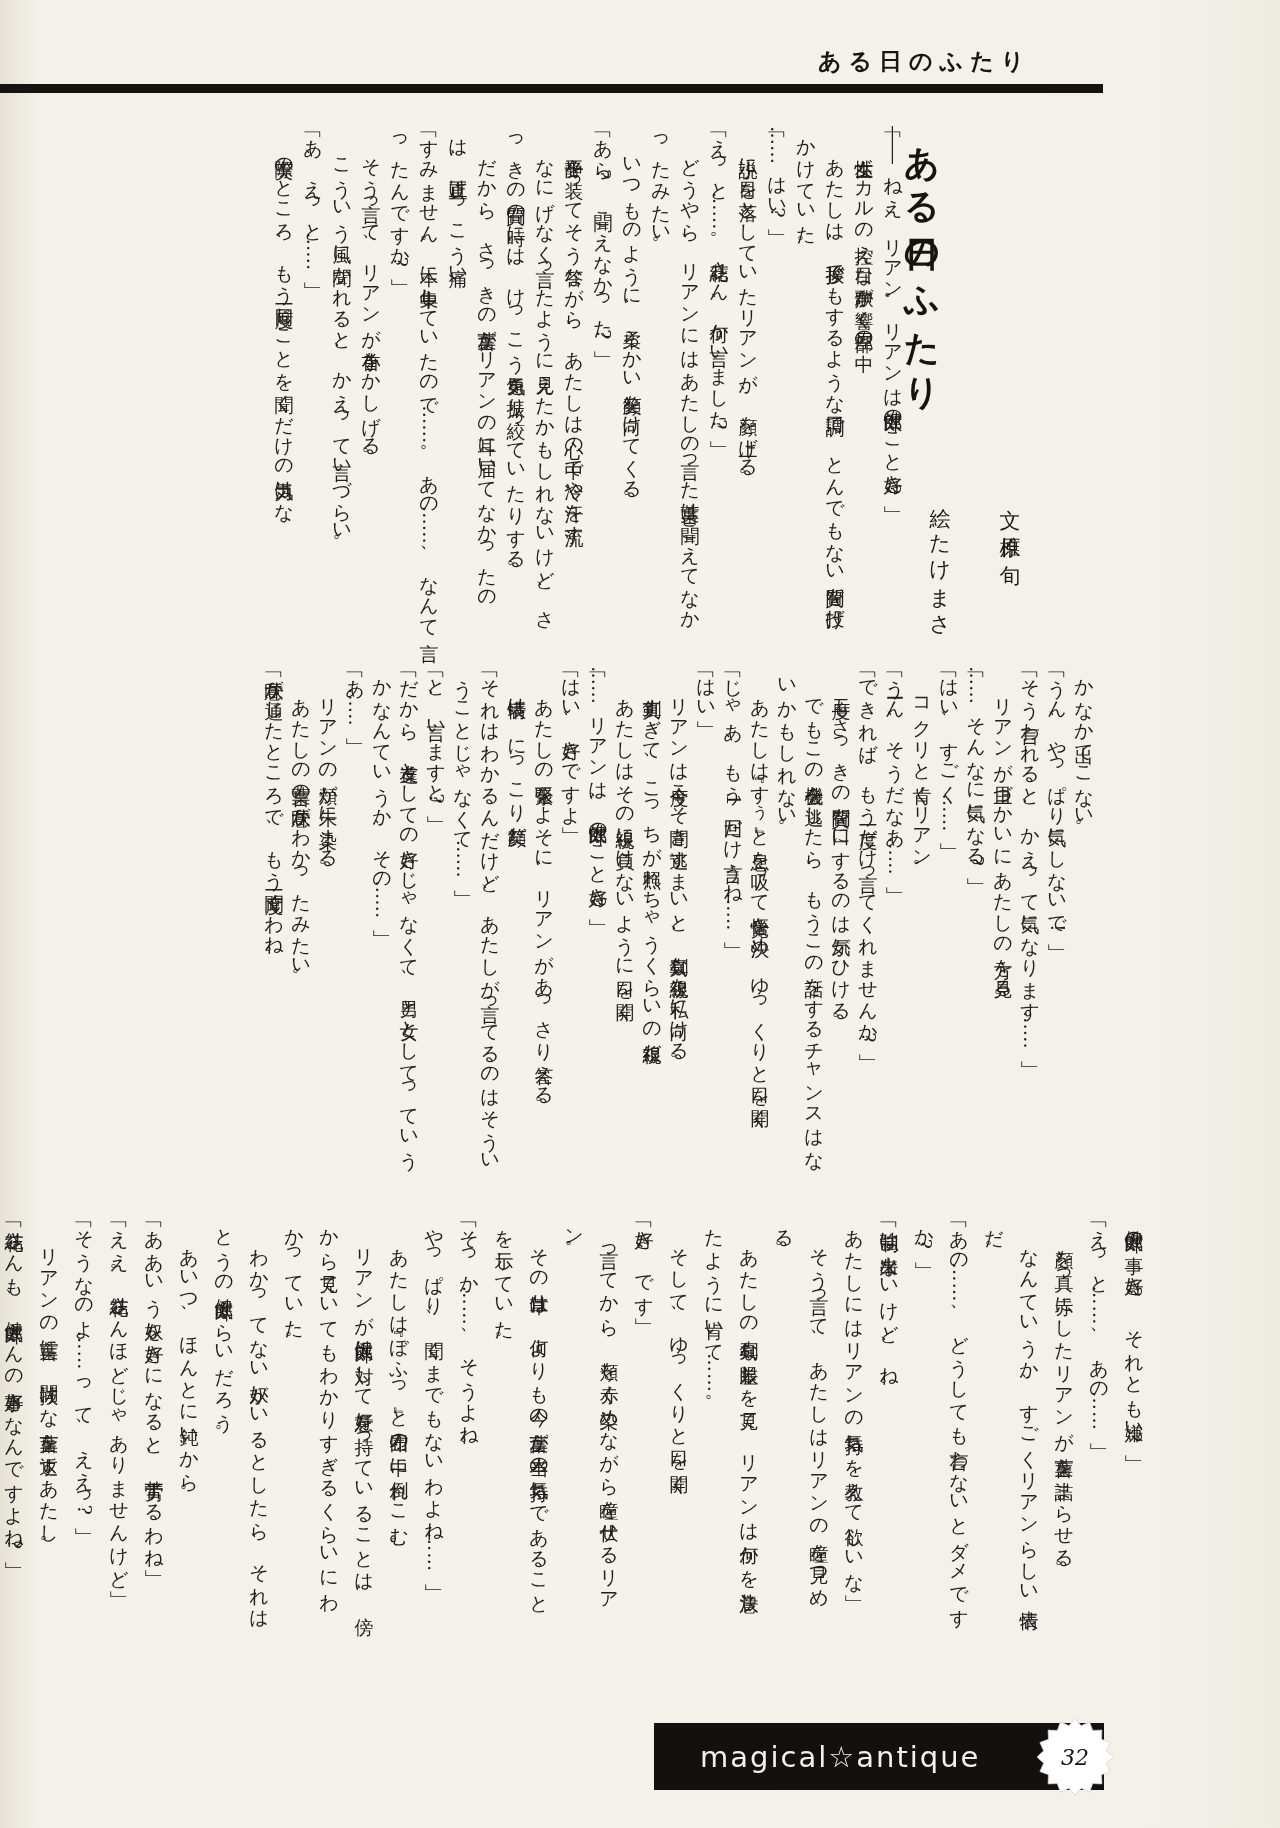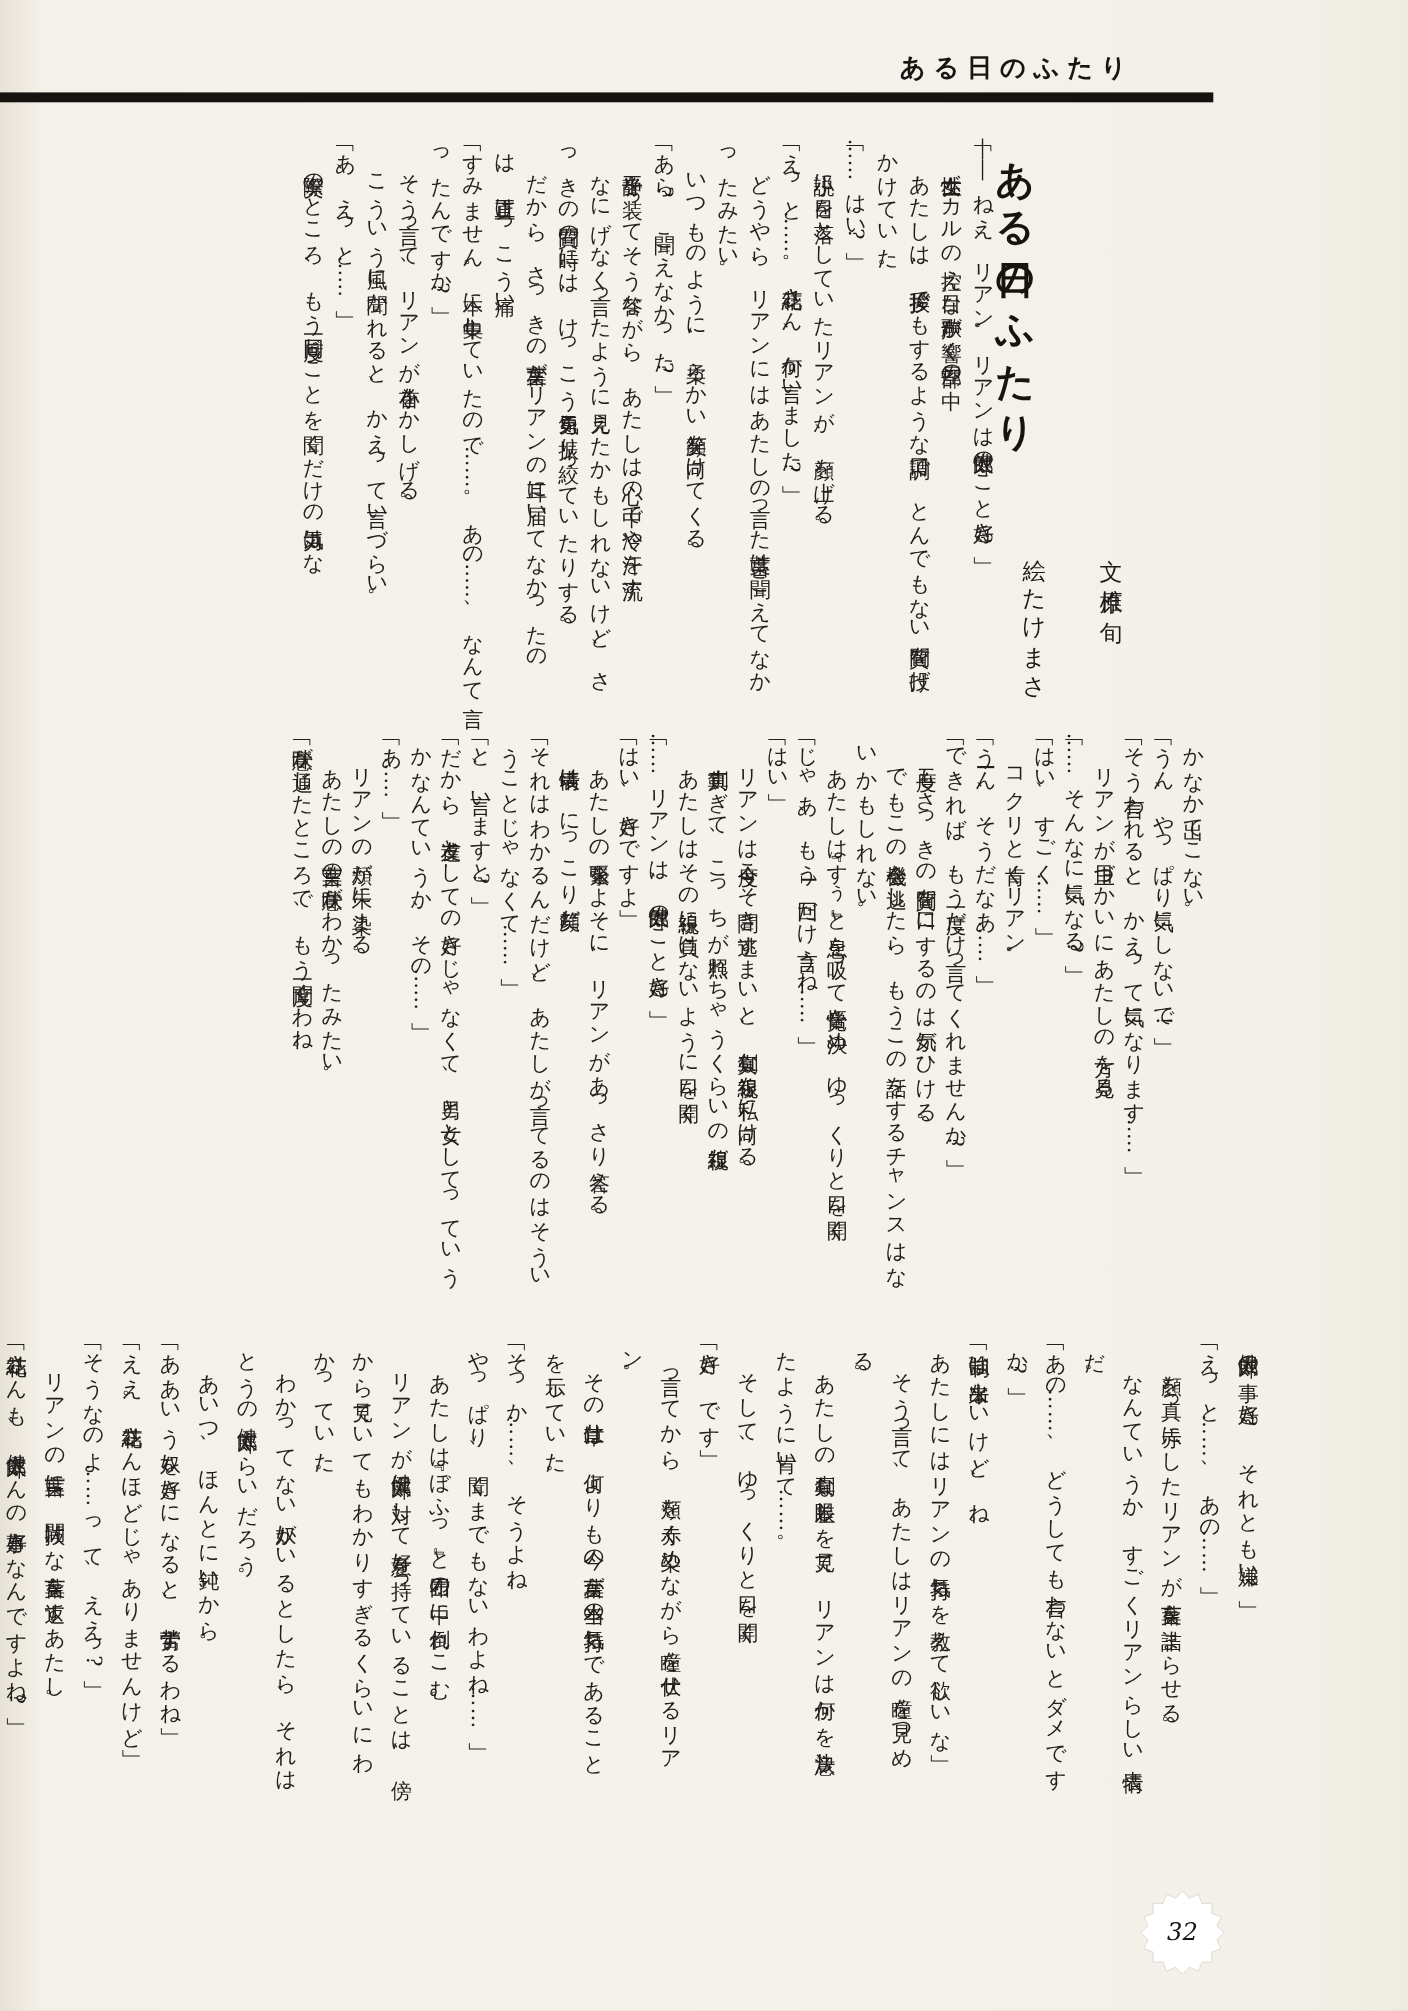--- a/index.html
+++ b/index.html
@@ -157,20 +157,23 @@
       <p class="ind">リアンが健太郎に対して好意を持っていることは、傍から見ていてもわかりすぎるくらいにわかっていた。</p>
       <p class="ind">わかってない奴がいるとしたら、それはとうの健太郎くらいだろう。</p>
       <p class="ind">あいつ、ほんとに鈍いから。</p>
       <p>「ああいう奴を好きになると、苦労するわね」</p>
       <p>「ええ。結花さんほどじゃありませんけど」</p>
       <p>「そうなのよ……って、ええっ?」</p>
       <p class="ind">リアンの言葉に、間抜けな言葉を返すあたし。</p>
       <p>「結花さんも、健太郎さんの事好きなんですよね?」</p>
     </div>
 
+  <div class="footer-bar">
+    <span class="footer-label">magical☆antique</span>
+  </div>
   <div class="page-badge">
     <span>
       <svg width="76" height="76" viewBox="0 0 100 100" aria-hidden="true">
         <polygon fill="#ffffff" stroke="#d8d4c9" stroke-width="1" points="100,50 91.2,58.2 96.2,69.1 84.9,73.3 85.4,85.4 73.3,84.9 69.1,96.2 58.2,91.2 50,100 41.8,91.2 30.9,96.2 26.7,84.9 14.6,85.4 15.1,73.3 3.8,69.1 8.8,58.2 0,50 8.8,41.8 3.8,30.9 15.1,26.7 14.6,14.6 26.7,15.1 30.9,3.8 41.8,8.8 50,0 58.2,8.8 69.1,3.8 73.3,15.1 85.4,14.6 84.9,26.7 96.2,30.9 91.2,41.8"></polygon>
       </svg>
     </span>
     <span class="page-number">32</span>
   </div>
 
 </div>

